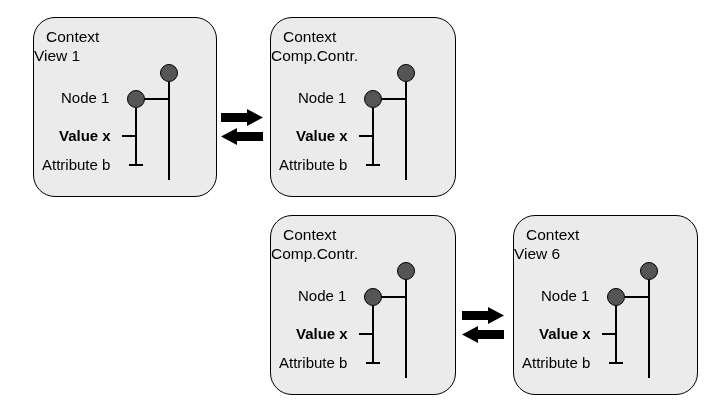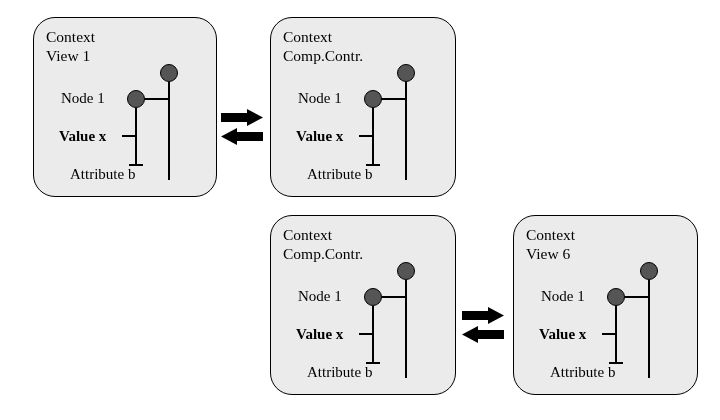--- a/index.html
+++ b/index.html
@@ -10,21 +10,20 @@
     width: 720px;
     height: 420px;
     background: #ffffff;
     font-family: "Liberation Sans", sans-serif;
     overflow: hidden;
   }
   #canvas {
     position: relative;
     width: 720px;
     height: 420px;
-    font-family: Liberation Serif, serif;
   }
 
   
   .ctx-box {
     position: absolute;
     background: #ebebeb;
     border: 1.6px solid #000000;
     border-radius: 22px;
     box-sizing: border-box;
   }
@@ -34,21 +33,21 @@
     position: absolute;
     left: 12px;
     top: 9px;
     font-size: 15.5px;
     line-height: 19px;
     color: #000000;
     white-space: nowrap;
   }
   .ctx-subtitle {
     position: absolute;
-    left: 12px;
+    left: 0;
     top: 28px;
     font-size: 15.5px;
     line-height: 19px;
     color: #000000;
     white-space: nowrap;
   }
 
   
   .tree {
     position: absolute;
@@ -133,23 +132,22 @@
     font-size: 15px;
   }
   .label-value {
     left: 25px;
     top: 110px;
     font-weight: bold;
     font-size: 15px;
   }
   .label-attr {
     left: 8px;
-    top: 148px;
+    top: 139px;
     font-size: 15px;
-    margin-left: 28px;
   }
 
   
   .arrow-pair {
     position: absolute;
     width: 42px;
     height: 40px;
   }
   .arrow {
     position: absolute;

